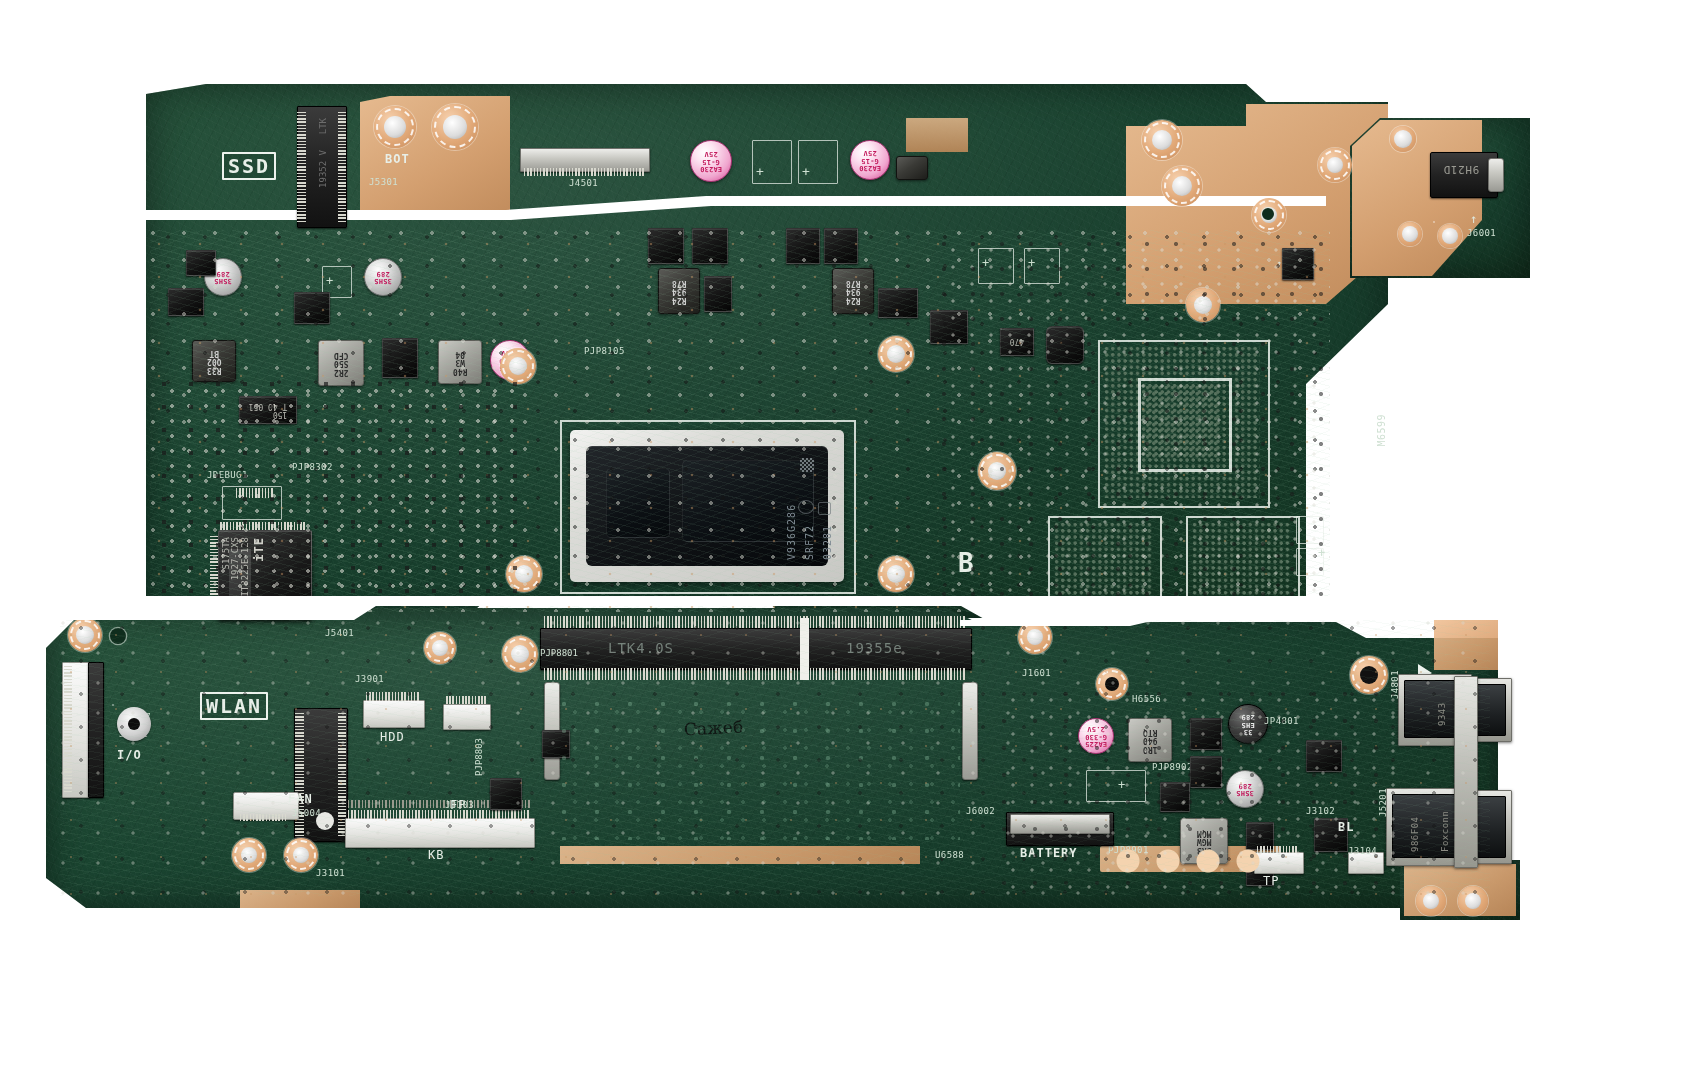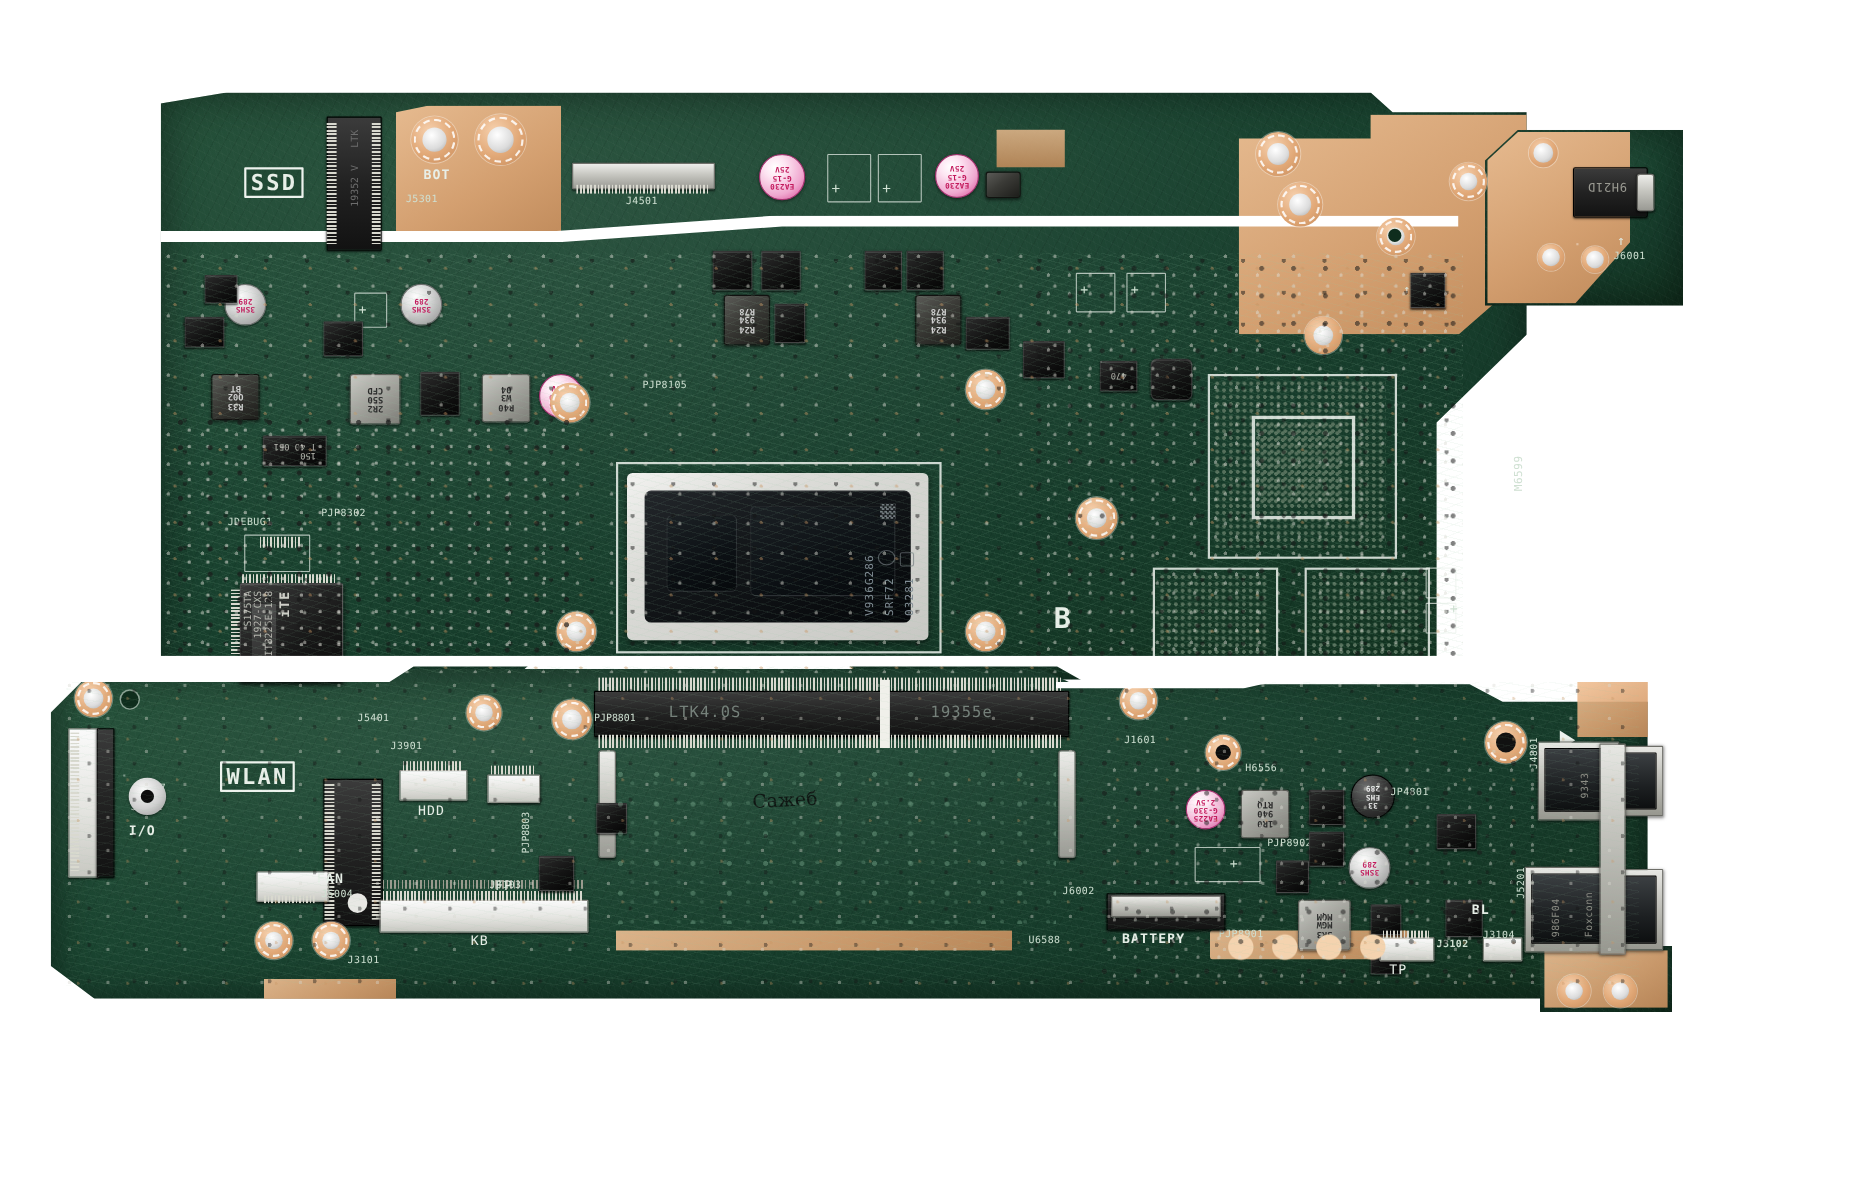--- a/index.html
+++ b/index.html
@@ -399,21 +399,21 @@
   <div class="mount" style="left:68px;top:618px;width:34px;height:34px;">
     <div class="ring"></div>
       <div class="hole" style="left:8px;top:8px;width:18px;height:18px;"></div>
     </div>
   <div class="vial" style="left:110px;top:628px;width:16px;height:16px;"></div>
 
   <div class="txt lg boxed" style="left:200px;top:692px;">WLAN</div>
   <div class="conn" style="left:294px;top:708px;width:52px;height:132px;"></div>
   <div class="pinsv" style="left:295px;top:712px;width:9px;height:124px;"></div>
   <div class="pinsv" style="left:338px;top:712px;width:8px;height:124px;"></div>
-  <div class="txt sm" style="left:325px;top:648px;">J5401</div>
+  <div class="txt sm" style="left:325px;top:628px;">J5401</div>
 
   <div class="conn white" style="left:363px;top:700px;width:60px;height:26px;"></div>
   <div class="pins" style="left:366px;top:692px;width:54px;height:9px;"></div>
   <div class="txt md" style="left:380px;top:730px;">HDD</div>
   <div class="txt sm" style="left:355px;top:674px;">J3901</div>
 
   <div class="conn white" style="left:233px;top:792px;width:64px;height:26px;border-radius:2px;"></div>
   <div class="pins" style="left:240px;top:814px;width:46px;height:7px;"></div>
   <div class="txt md" style="left:288px;top:792px;font-weight:bold;">FAN</div>
   <div class="txt sm" style="left:292px;top:808px;">J5004</div>
@@ -497,21 +497,21 @@
 
   <div class="conn" style="left:1006px;top:812px;width:106px;height:32px;"></div>
   <div class="conn metal" style="left:1010px;top:814px;width:98px;height:18px;"></div>
   <div class="txt md" style="left:1020px;top:846px;font-weight:bold;">BATTERY</div>
   <div class="txt sm" style="left:966px;top:806px;">J6002</div>
   <div class="txt sm" style="left:935px;top:850px;">U6588</div>
 
   <div class="conn white" style="left:1254px;top:852px;width:48px;height:20px;"></div>
   <div class="pins" style="left:1257px;top:846px;width:42px;height:7px;"></div>
   <div class="txt md" style="left:1263px;top:874px;">TP</div>
-  <div class="txt sm" style="left:1306px;top:854px;font-weight:bold;">J3102</div>
+  <div class="txt sm" style="left:1306px;top:806px;">J3102</div>
   <div class="conn white" style="left:1348px;top:852px;width:34px;height:20px;"></div>
   <div class="txt sm" style="left:1348px;top:846px;">J3104</div>
   <div class="txt md" style="left:1338px;top:820px;font-weight:bold;">BL</div>
   <div class="txt sm" style="left:1264px;top:716px;">JP4801</div>
 
   <div style="position:absolute;left:1110px;top:848px;width:160px;height:26px;
      background-image:radial-gradient(circle at 18px 13px, #f4d3af 0 11px, rgba(0,0,0,0) 12px);background-size:40px 26px;"></div>
 
   <div class="tri" style="left:1418px;top:664px;"></div>
   <div class="mount" style="left:1350px;top:656px;width:38px;height:38px;">

